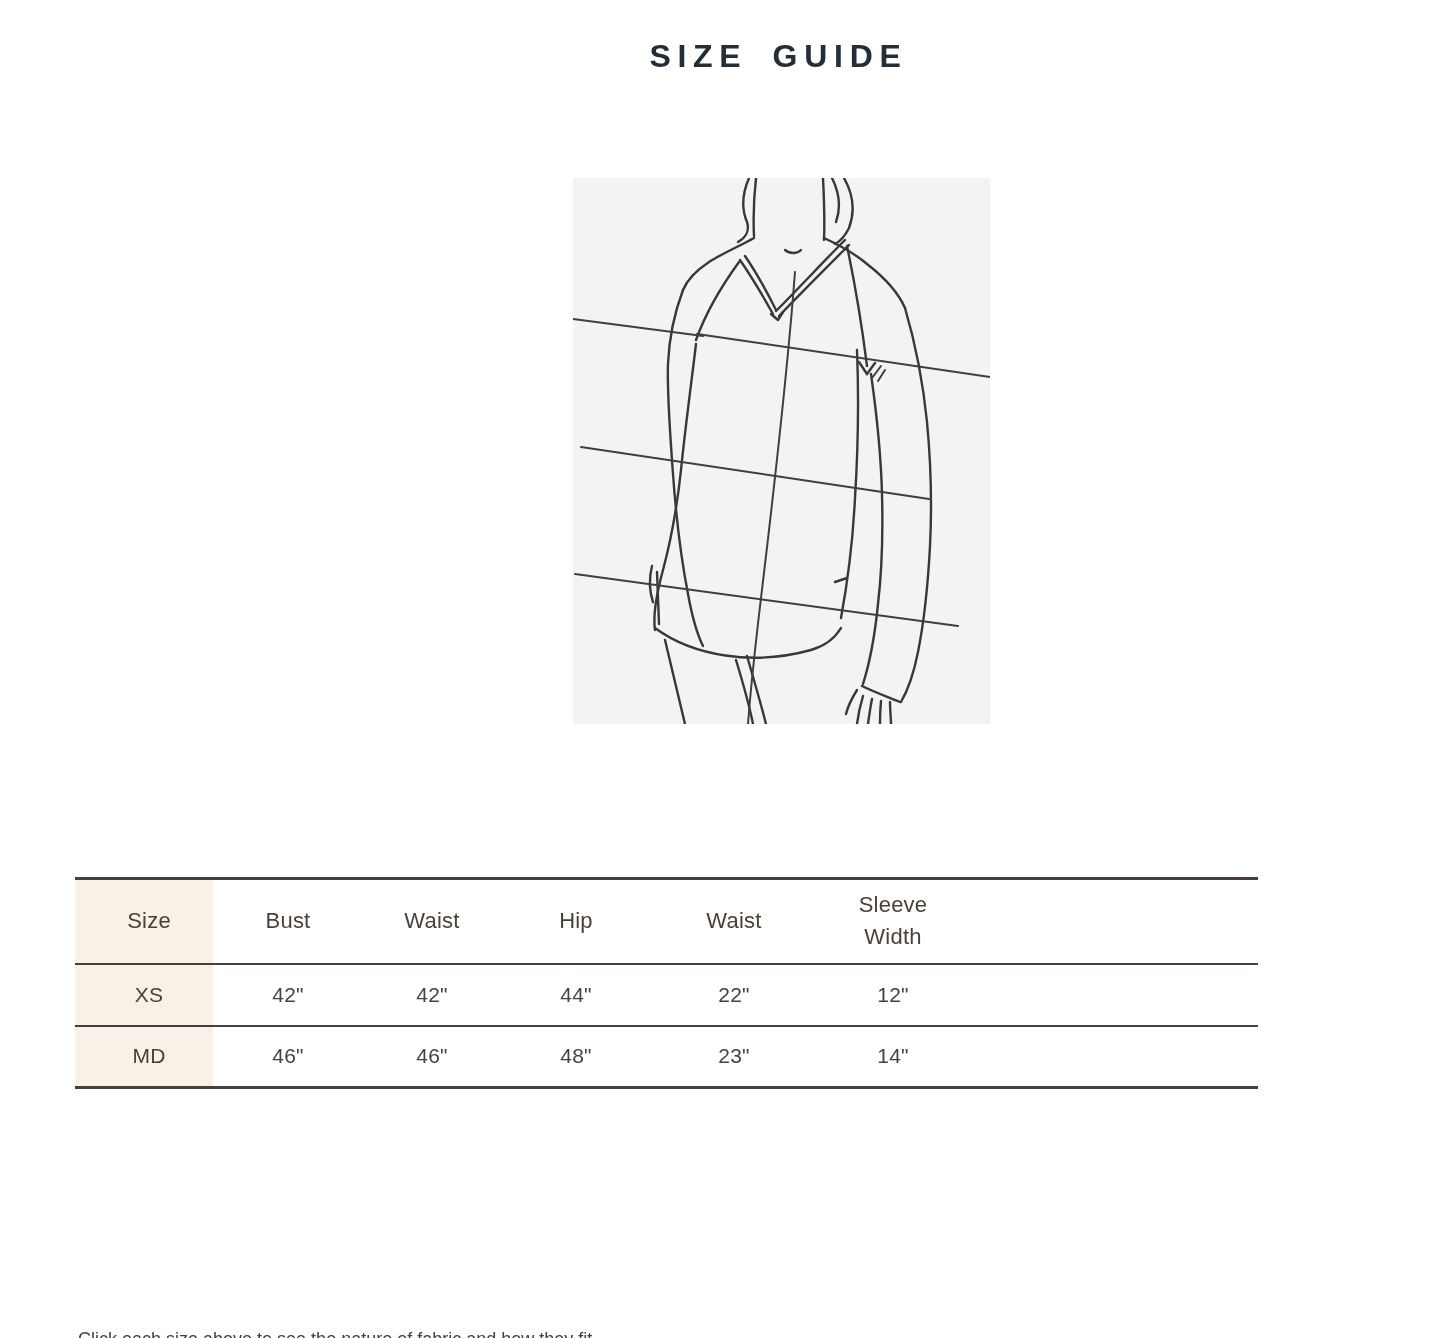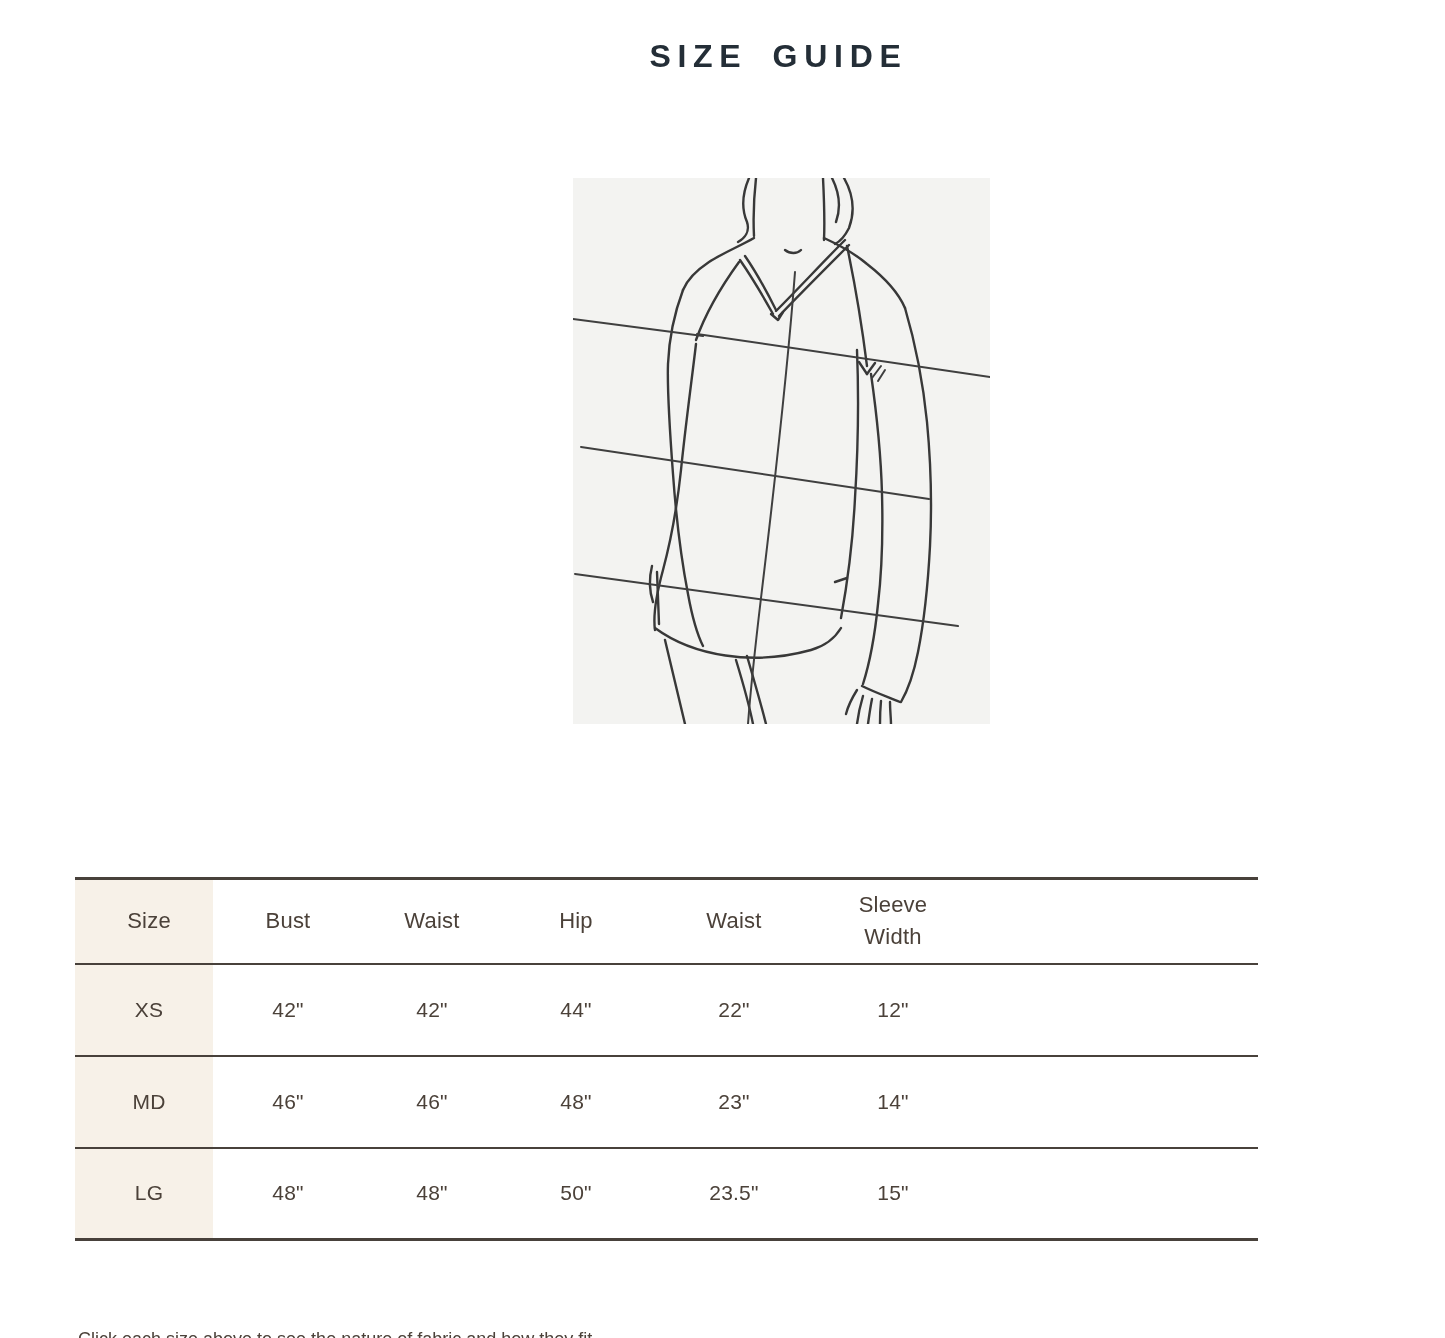--- a/index.html
+++ b/index.html
@@ -29,21 +29,21 @@
   table.size-table {
     border-collapse:collapse; table-layout:fixed; width:1183px;
     color:#4b4139;
   }
   table.size-table thead tr {
     height:85px;
     border-top:3px solid #48413b;
     border-bottom:2px solid #48413b;
   }
   table.size-table tbody tr {
-    height:92px;
+    height:62px;
     border-bottom:2px solid #48413b;
   }
   table.size-table tbody tr:last-child { border-bottom:3px solid #48413b; }
   th, td { text-align:center; vertical-align:middle; padding:0; }
   th { font-weight:500; font-size:22px; letter-spacing:0.01em; }
   td { font-size:21px; letter-spacing:0.01em; }
   .col-size-bg { background:#f7f1e8;padding-left:10px; }
   .th-wrap { display:inline-block; max-width:94px; line-height:1.45; }
   
   .footer-note {
@@ -154,26 +154,17 @@
       </tr>
       <tr>
         <td class="col-size-bg">MD</td>
         <td>46"</td>
         <td>46"</td>
         <td>48"</td>
         <td>23"</td>
         <td>14"</td>
         <td></td>
       </tr>
-      <tr>
-        <td class="col-size-bg">LG</td>
-        <td>48"</td>
-        <td>48"</td>
-        <td>50"</td>
-        <td>23.5"</td>
-        <td>15"</td>
-        <td></td>
-      </tr>
     </tbody>
   </table>
 </div>
 
 <div class="footer-note">Click each size above to see the nature of fabric and how they fit</div>
 
 </body></html>

